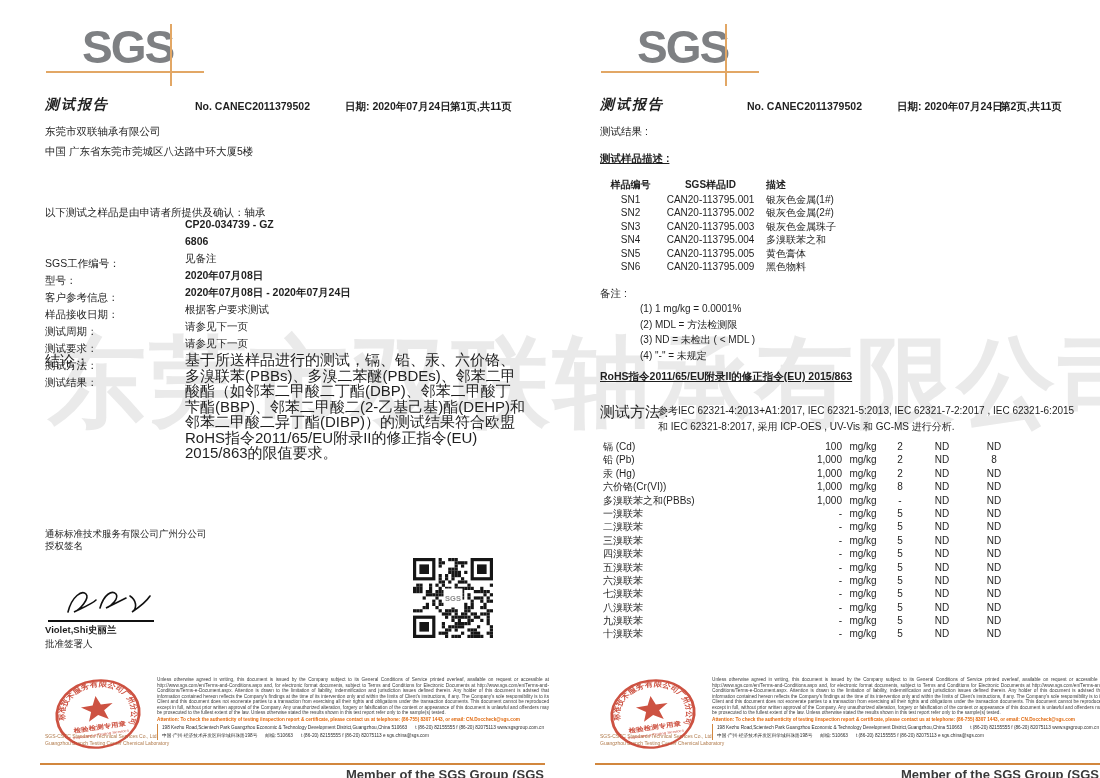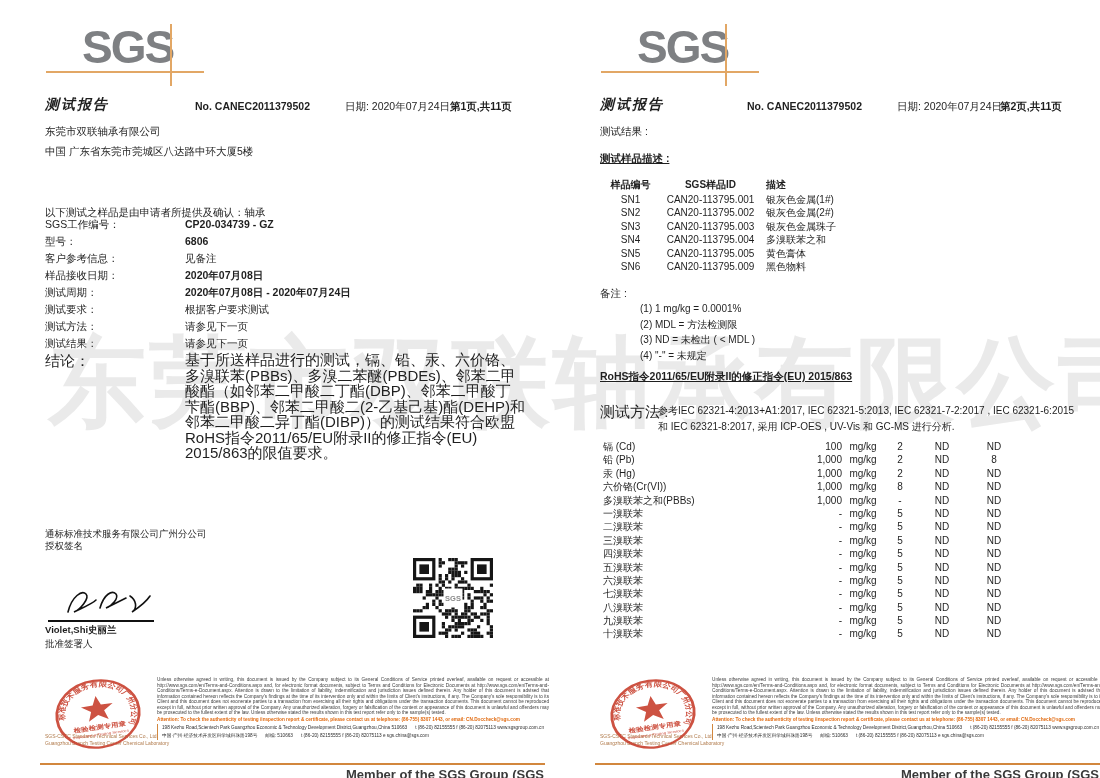--- a/index.html
+++ b/index.html
@@ -20,31 +20,31 @@
   
   .sgs-logo { position:absolute; top:20px; left:22px; width:140px; height:62px; }
   .sgs-text { position:absolute; left:20px; top:0px; font-size:46px; font-weight:700;
     letter-spacing:-2px; color:#7e8083; }
   .logo-hline { position:absolute; left:-16px; top:51px; width:158px; height:2px; background:#e2a765; }
   .logo-vline { position:absolute; left:108px; top:4px; width:2px; height:62px; background:#e2a765; }
 
   
   .doc-title { position:absolute; left:5px; top:96px; font-size:14px; font-weight:700; letter-spacing:2px;font-style:italic; }
   .hdr-no   { position:absolute; left:155px; top:100px; font-size:10.5px; font-weight:700; }
-  .hdr-date { position:absolute; left:305px; top:100px; font-size:10.5px; font-weight:400; }
+  .hdr-date { position:absolute; left:305px; top:100px; font-size:10.5px; font-weight:700; }
   .hdr-page { position:absolute; left:410px; top:100px; font-size:10.5px; font-weight:700; }
   .page2 .hdr-no{left:152px;} .page2 .hdr-date{left:302px;} .page2 .hdr-page{left:405px;}
 
   .t { font-size:10.5px; line-height:14px; }
   .abs { position:absolute; }
 
   
   .fields { position:absolute; left:5px; top:218px; width:470px; }
   .field-row { display:flex; height:17px; font-size:10.5px; }
-  .f-label { width:140px; flex:0 0 140px; }
+  .f-label { width:140px; flex:0 0 140px;margin-top:39px; }
   .f-value { flex:1; }
   .conclusion { position:absolute; left:5px; top:352px; width:480px; display:flex; font-size:15px; }
   .conclusion .c-label { width:140px; flex:0 0 140px; }
   .conclusion .c-text { width:362px; line-height:15.5px; }
 
   
   .sig-line { position:absolute; left:8px; top:620px; width:106px; height:2px; background:#111; }
   .sig-svg { position:absolute; left:22px; top:586px; }
   .signer-name { position:absolute; left:5px; top:624px; font-size:9.5px; font-weight:700; }
   .signer-title { position:absolute; left:5px; top:638px; font-size:9.5px; }

